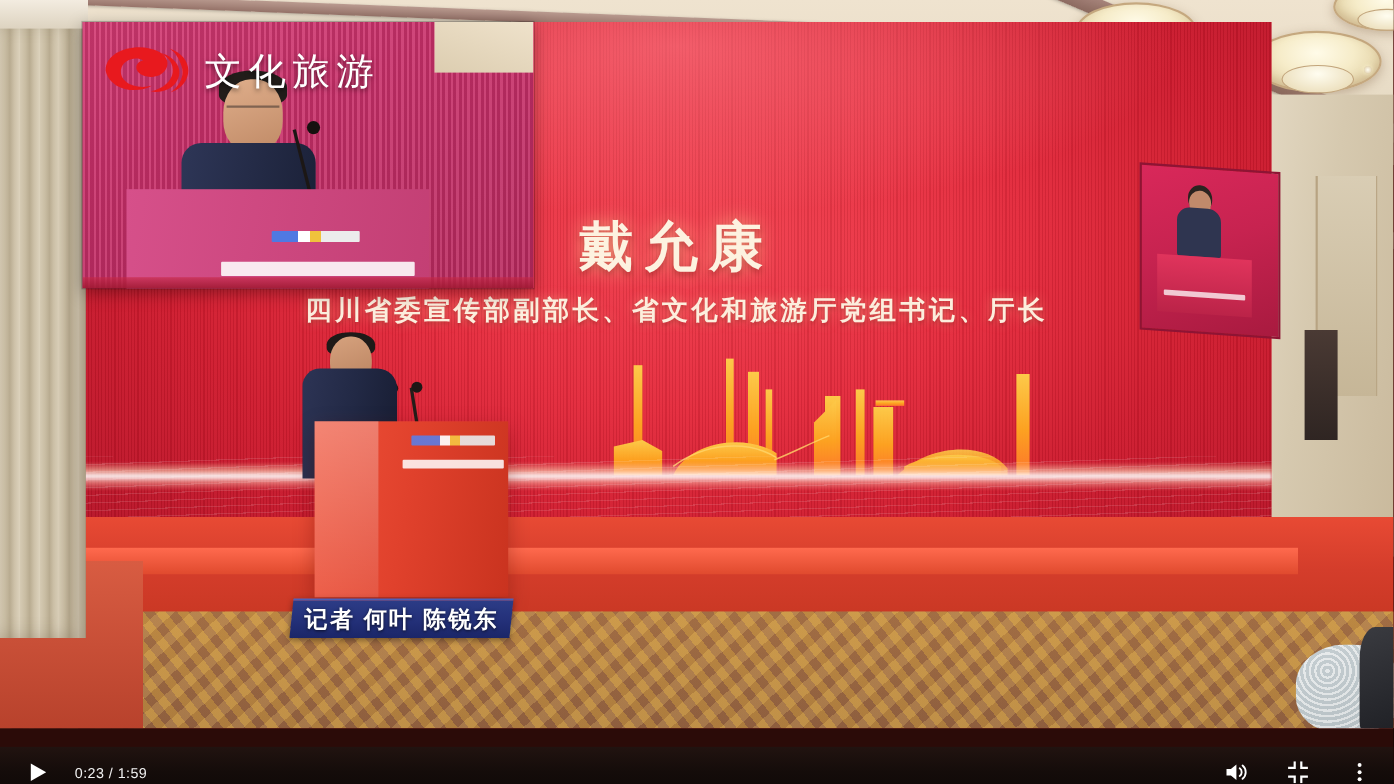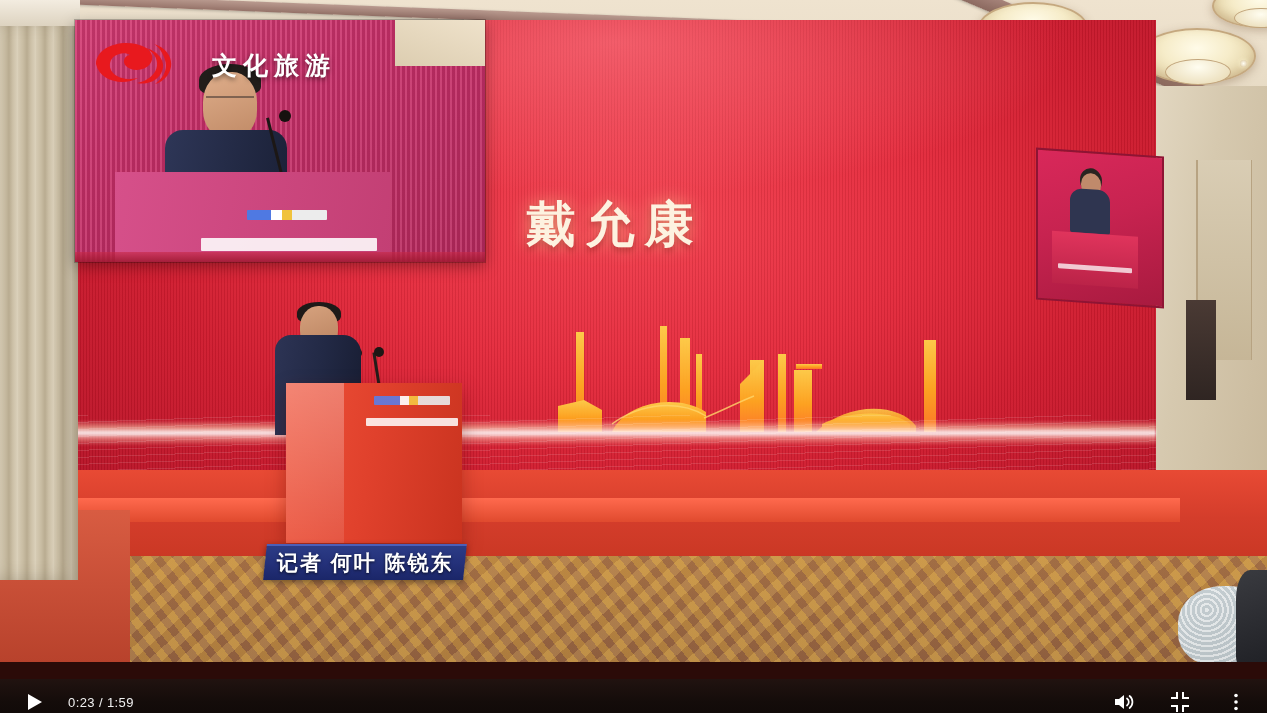--- a/index.html
+++ b/index.html
@@ -290,23 +290,22 @@
     background:linear-gradient(180deg,rgba(200,40,70,.6),rgba(160,25,50,.9));
   }
 
   
   #channel-bug {
     position:absolute; left:88px; top:38px; display:flex; align-items:center; gap:12px;
     z-index:40;
   }
   .bug-mark { position:relative; width:86px; height:54px; }
   .bug-text {
-    color:#ffffff; font-size:25px; font-weight:bold; letter-spacing:6px;
+    color:#ffffff; font-size:34px; font-weight:normal; letter-spacing:6px;
     text-shadow:0 2px 5px rgba(0,0,0,.55);
-    padding-left:26px;
   }
 
   
   #reporter-credit {
     position:absolute; left:265px; top:544px; width:200px; height:36px; z-index:45;
     background:linear-gradient(180deg,#2c3c86 0%,#24317a 50%,#1b2668 100%);
     border-top:2px solid #4c5fb8;
     transform:skewX(-6deg);
     box-shadow:0 2px 6px rgba(0,0,0,.4);
     display:flex; align-items:center; justify-content:center;
@@ -478,20 +477,21 @@
           <path d="M262 112 C292 82, 344 82, 362 106 L362 112 Z" opacity="0.9"></path>
           <path d="M268 104 C296 90, 340 90, 356 104 L356 112 L268 112 Z"></path>
         </g>
         <g stroke="#ffd66a" stroke-width="1.4" fill="none" opacity=".8">
           <path d="M58 104 C88 82, 126 80, 152 96"></path>
           <path d="M150 98 C170 90, 180 84, 200 76"></path>
         </g>
       </svg>
 
       <div class="stage-name">戴允康</div>
+      <div class="stage-title">四川省委宣传部副部长、省文化和旅游厅党组书记、厅长</div>
     </div>
 
     <div class="horizon-beam"></div>
     <div class="horizon-streaks"></div>
 
     <div class="side-screen">
       <div class="ss-head"></div>
       <div class="ss-person"></div>
       <div class="ss-podium"></div>
       <div class="ss-text"></div>

